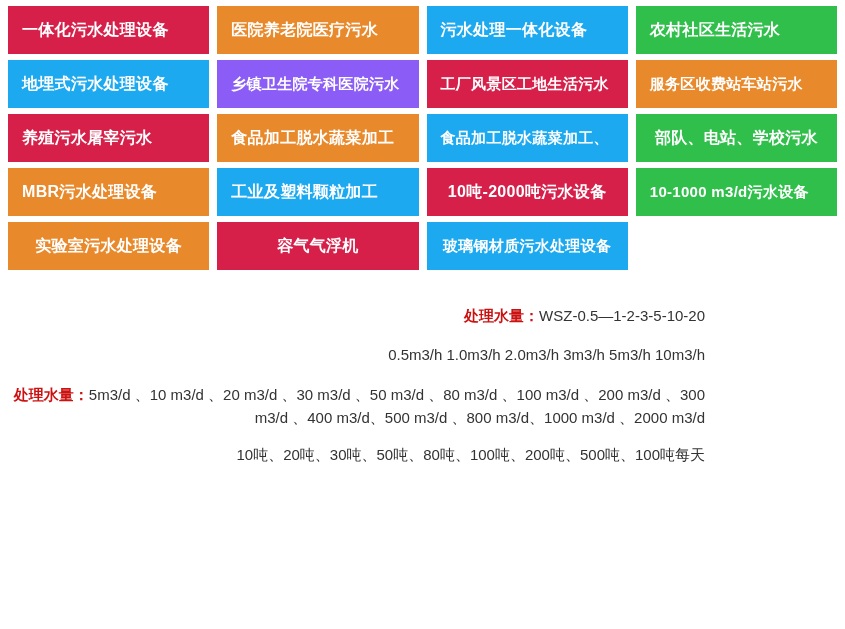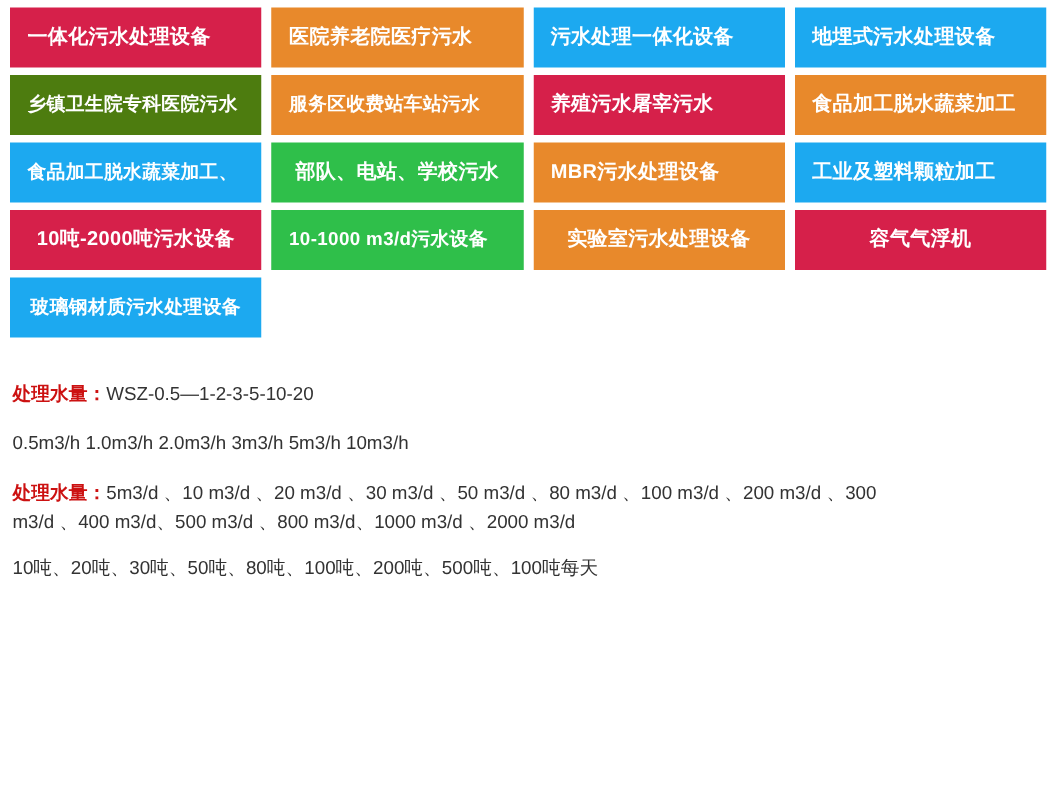--- a/index.html
+++ b/index.html
@@ -13,20 +13,21 @@
     font-family: "Liberation Sans", sans-serif;
     color: #333333;
     overflow: hidden;
   }
   .page {
     position: relative;
     width: 713px;
     height: 629px;
     box-sizing: border-box;
     padding: 6px 8px 0 8px;
+    text-align: right;
   }
   .tag-grid {
     display: grid;
     grid-template-columns: repeat(4, 1fr);
     gap: 6px 8px;
     width: 829px;
   }
   .tag {
     height: 48px;
     display: flex;
@@ -78,26 +79,32 @@
   <div class="tag-grid">
     <div class="tag" style="background: rgb(214, 32, 74);">
         <span>一体化污水处理设备</span>
       </div>
     <div class="tag" style="background: rgb(232, 137, 43);">
         <span>医院养老院医疗污水</span>
       </div>
     <div class="tag" style="background: rgb(28, 169, 240);">
         <span>污水处理一体化设备</span>
       </div>
+    <div class="tag" style="background: rgb(47, 191, 74);">
+        <span>农村社区生活污水</span>
+      </div>
 
     <div class="tag" style="background: rgb(28, 169, 240);">
         <span>地埋式污水处理设备</span>
       </div>
-    <div class="tag small" style="background: #4d7c0f;">
+    <div class="tag small" style="background: #8b5cf6;">
         <span>乡镇卫生院专科医院污水</span>
+      </div>
+    <div class="tag small" style="background: rgb(214, 32, 74);">
+        <span>工厂风景区工地生活污水</span>
       </div>
     <div class="tag small" style="background: rgb(232, 137, 43);">
         <span>服务区收费站车站污水</span>
       </div>
 
     <div class="tag" style="background: rgb(214, 32, 74);">
         <span>养殖污水屠宰污水</span>
       </div>
     <div class="tag" style="background: rgb(232, 137, 43);">
         <span>食品加工脱水蔬菜加工</span>

